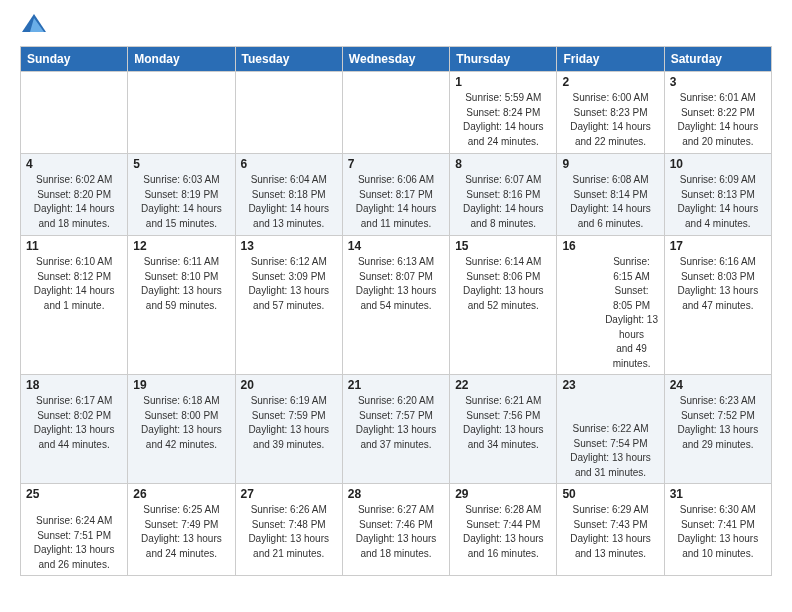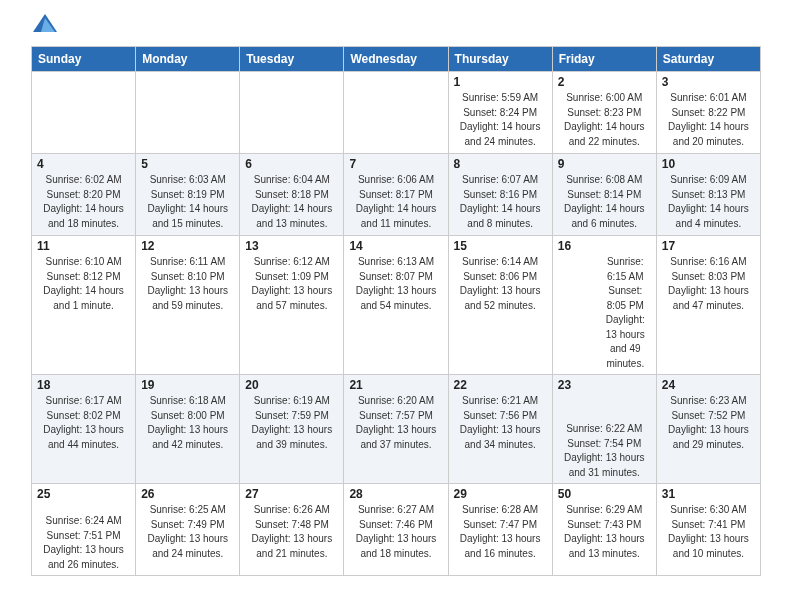--- a/index.html
+++ b/index.html
@@ -6,21 +6,21 @@
     body {
       width: 792px;
       height: 612px;
       font-family: Arial, sans-serif;
       background: #fff;
       overflow: hidden;
     }
     .page {
       width: 792px;
       height: 516px;
-      padding: 10px 31px;
+      padding: 10px 20px;
     }
     .header {
       display: flex;
       justify-content: space-between;
       align-items: flex-start;
       margin-bottom: 8px;
     }
     .logo {
       display: flex;
       align-items: center;
@@ -225,21 +225,21 @@
           <td>
             <span class="day-num">12</span>
             <div class="day-info" style="white-space: pre-line;">Sunrise: 6:11 AM
 Sunset: 8:10 PM
 Daylight: 13 hours
 and 59 minutes.</div>
           </td>
           <td>
             <span class="day-num">13</span>
             <div class="day-info" style="white-space: pre-line;">Sunrise: 6:12 AM
-Sunset: 1:09 PM
+Sunset: 3:09 PM
 Daylight: 13 hours
 and 57 minutes.</div>
           </td>
           <td>
             <span class="day-num">14</span>
             <div class="day-info" style="white-space: pre-line;">Sunrise: 6:13 AM
 Sunset: 8:07 PM
 Daylight: 13 hours
 and 54 minutes.</div>
           </td>
@@ -341,21 +341,21 @@
           <td>
             <span class="day-num">28</span>
             <div class="day-info" style="white-space: pre-line;">Sunrise: 6:27 AM
 Sunset: 7:46 PM
 Daylight: 13 hours
 and 18 minutes.</div>
           </td>
           <td>
             <span class="day-num">29</span>
             <div class="day-info" style="white-space: pre-line;">Sunrise: 6:28 AM
-Sunset: 7:47 PM
+Sunset: 7:44 PM
 Daylight: 13 hours
 and 16 minutes.</div>
           </td>
           <td>
             <span class="day-num">50</span>
             <div class="day-info" style="white-space: pre-line;">Sunrise: 6:29 AM
 Sunset: 7:43 PM
 Daylight: 13 hours
 and 13 minutes.</div>
           </td>

